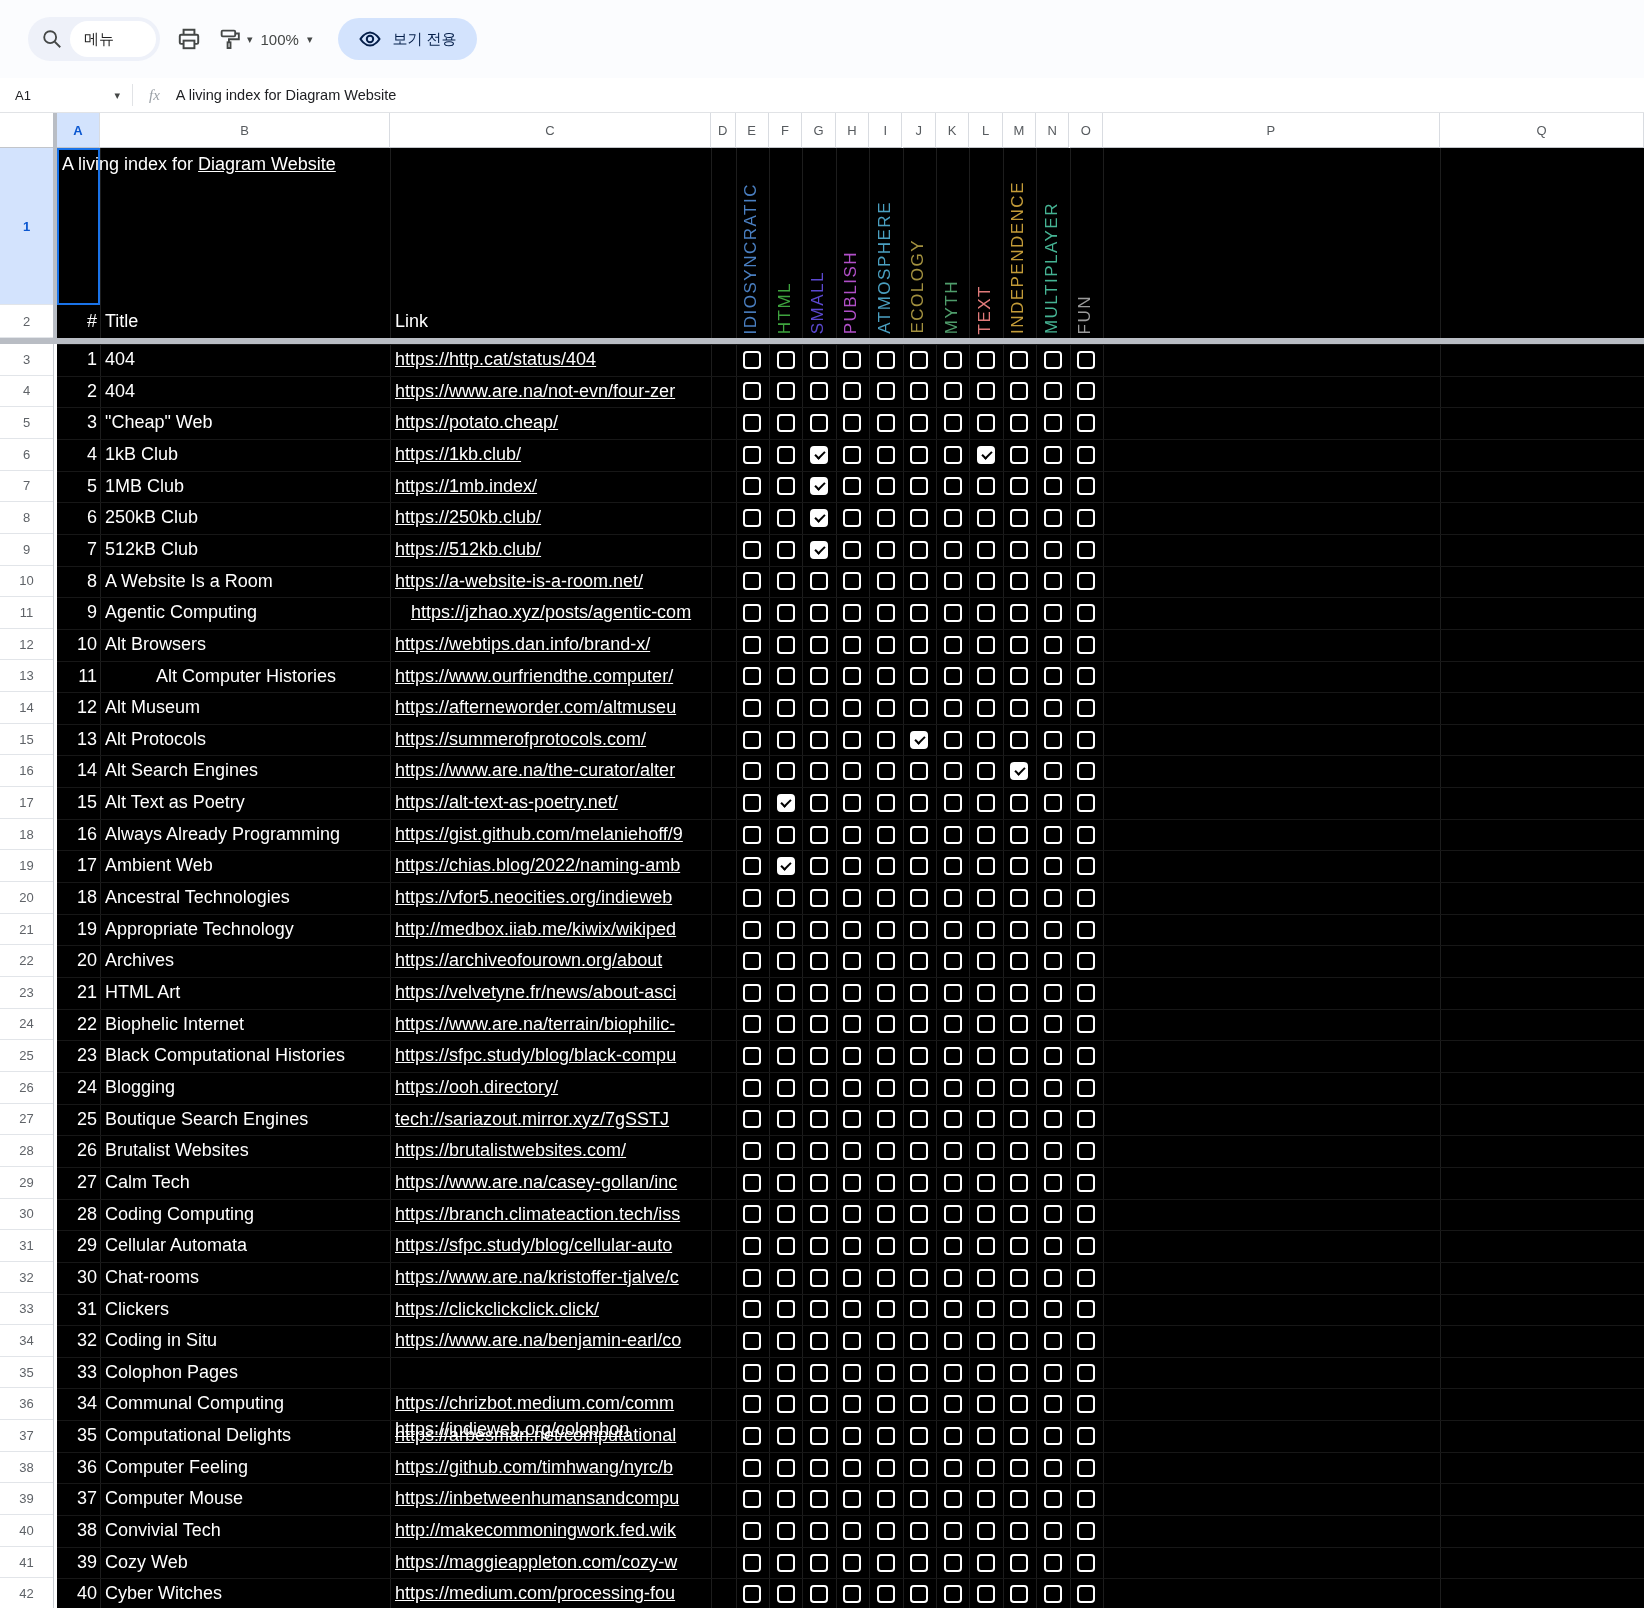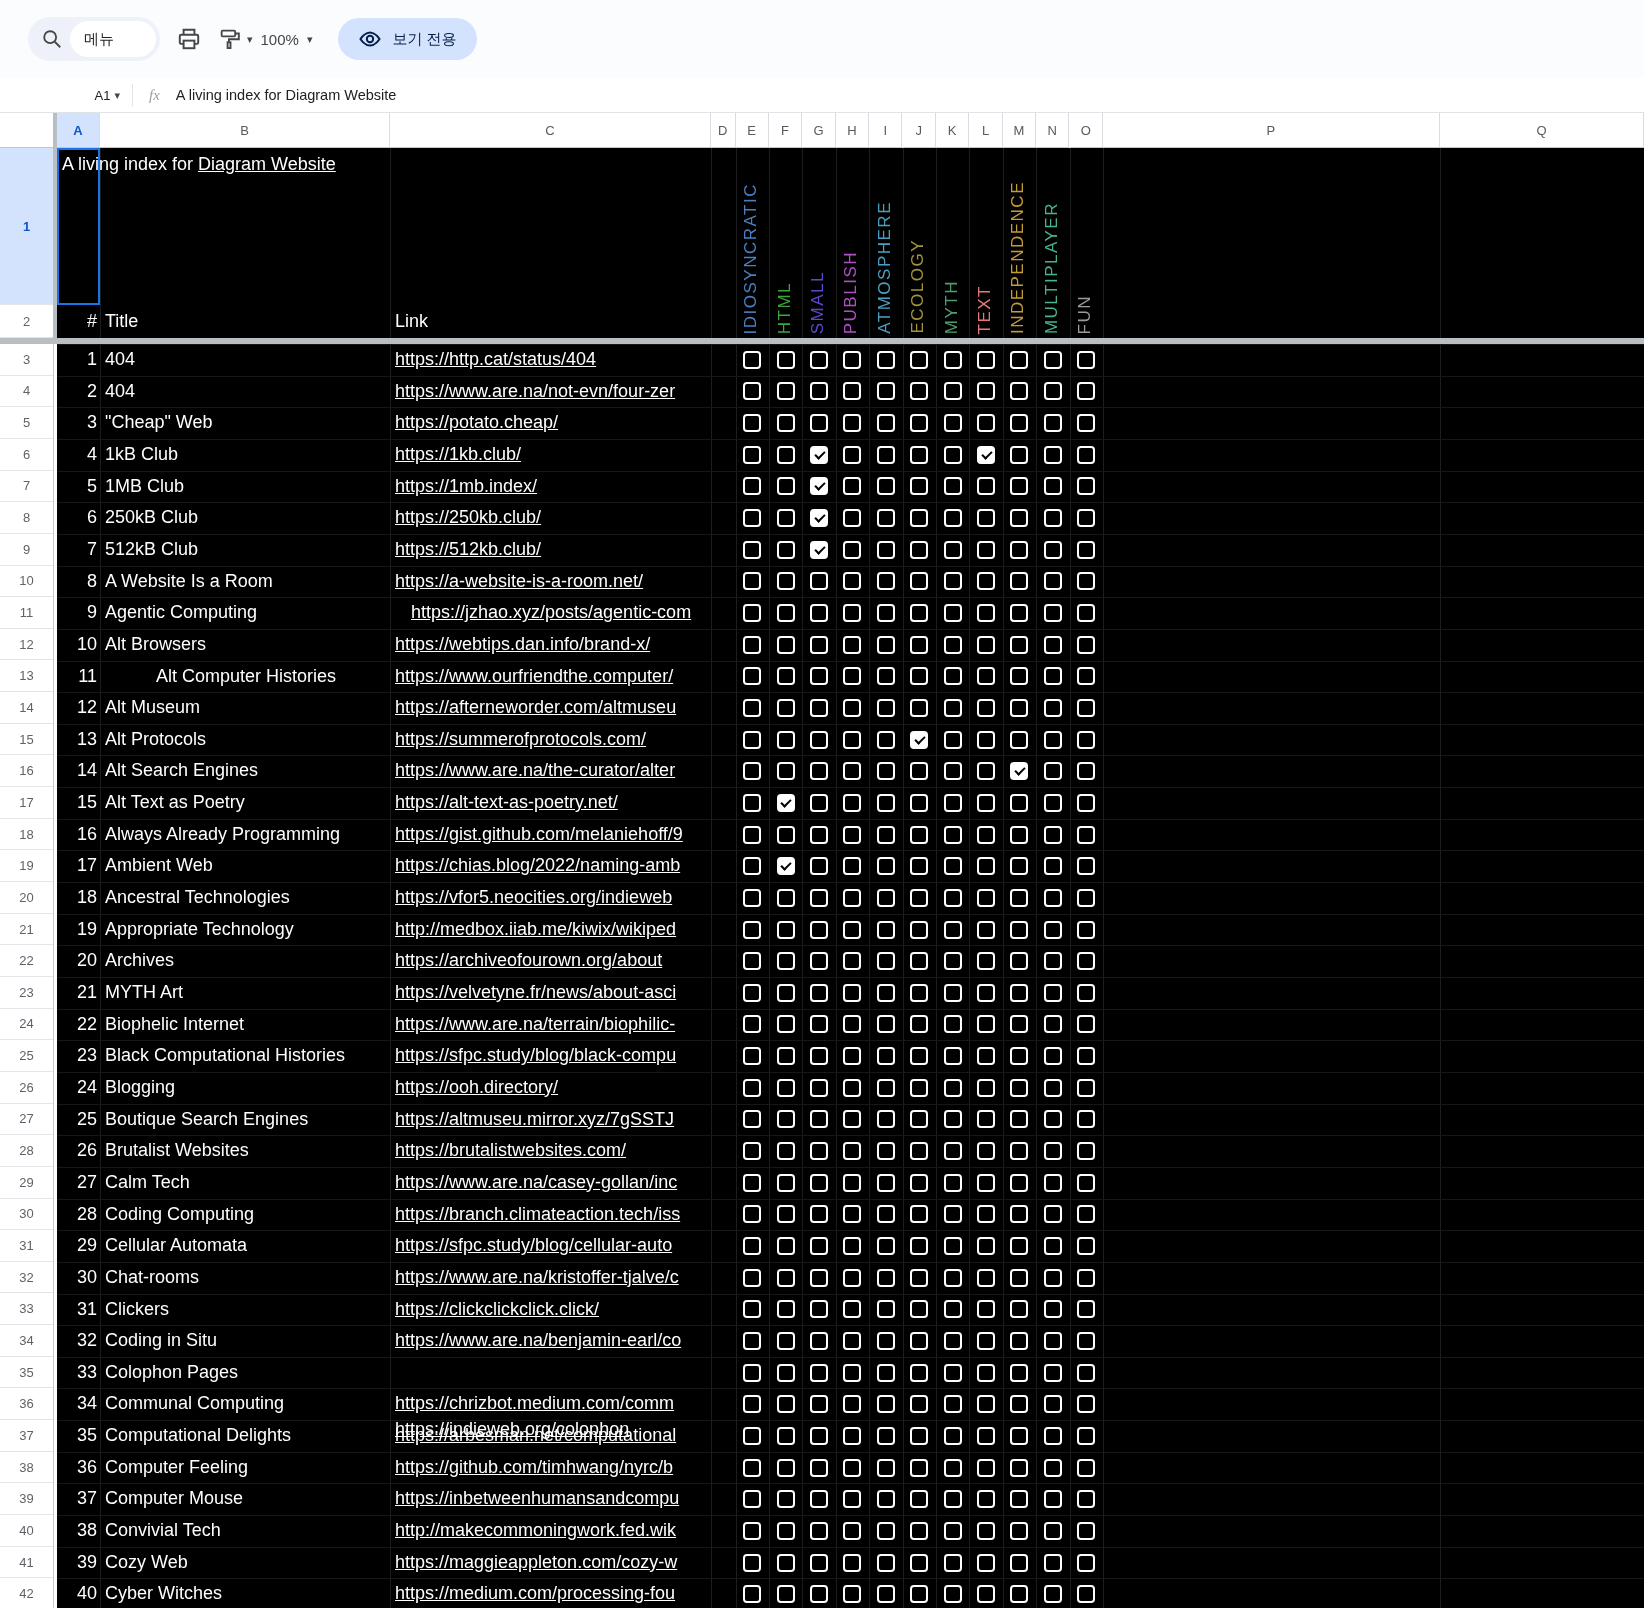--- a/index.html
+++ b/index.html
@@ -40,21 +40,21 @@
     font-size:15px; font-weight:500; color:#041e49; cursor:default;
   }
   
   .formula-bar {
     position:absolute; left:0; top:78px; width:1644px; height:35px;
     background:#fff; border-bottom:1px solid #e1e3e6;
     display:flex; align-items:center;
   }
   .name-box {
     width:120px; padding-left:15px; display:flex; align-items:center;
-    justify-content:flex-end; font-size:13px; color:#202124; cursor:pointer;
+    justify-content:space-between; font-size:13px; color:#202124; cursor:pointer;
   }
   .fbar-divider { width:1px; height:22px; background:#e1e3e6; margin:0 0 0 12px; }
   .fx {
     font-style:italic; font-family:"Liberation Serif", serif;
     color:#9aa0a6; font-size:15px; margin:0 16px 0 16px;
   }
   .formula-value { font-size:14.5px; color:#202124; }
   
   #grid { position:absolute; left:0; top:113px; width:1644px; height:1495px; overflow:hidden; background:#fff; }
   .abs { position:absolute; }
@@ -562,21 +562,21 @@
     <div class="cb" style="left: 810px; top: 839.175px;"></div>
     <div class="cb" style="left: 843.4px; top: 839.175px;"></div>
     <div class="cb" style="left: 876.8px; top: 839.175px;"></div>
     <div class="cb" style="left: 910.2px; top: 839.175px;"></div>
     <div class="cb" style="left: 943.6px; top: 839.175px;"></div>
     <div class="cb" style="left: 977px; top: 839.175px;"></div>
     <div class="cb" style="left: 1010.4px; top: 839.175px;"></div>
     <div class="cb" style="left: 1043.8px; top: 839.175px;"></div>
     <div class="cb" style="left: 1077.2px; top: 839.175px;"></div>
     <div class="abs cell-text cell-num" style="left: 57px; top: 864px; width: 40px; height: 31.65px; line-height: 31.65px; z-index: 2;">21</div>
-    <div class="abs cell-text" style="left: 105px; top: 864px; width: 282px; height: 31.65px; line-height: 31.65px; z-index: 2;">MYTH Art</div>
+    <div class="abs cell-text" style="left: 105px; top: 864px; width: 282px; height: 31.65px; line-height: 31.65px; z-index: 2;">HTML Art</div>
     <div class="abs cell-text cell-link" style="left: 395px; top: 864px; width: 315px; height: 31.65px; line-height: 31.65px; z-index: 2;">https://velvetyne.fr/news/about-asci</div>
     <div class="cb" style="left: 743.2px; top: 870.825px;"></div>
     <div class="cb" style="left: 776.6px; top: 870.825px;"></div>
     <div class="cb" style="left: 810px; top: 870.825px;"></div>
     <div class="cb" style="left: 843.4px; top: 870.825px;"></div>
     <div class="cb" style="left: 876.8px; top: 870.825px;"></div>
     <div class="cb" style="left: 910.2px; top: 870.825px;"></div>
     <div class="cb" style="left: 943.6px; top: 870.825px;"></div>
     <div class="cb" style="left: 977px; top: 870.825px;"></div>
     <div class="cb" style="left: 1010.4px; top: 870.825px;"></div>
@@ -619,21 +619,21 @@
     <div class="cb" style="left: 843.4px; top: 965.775px;"></div>
     <div class="cb" style="left: 876.8px; top: 965.775px;"></div>
     <div class="cb" style="left: 910.2px; top: 965.775px;"></div>
     <div class="cb" style="left: 943.6px; top: 965.775px;"></div>
     <div class="cb" style="left: 977px; top: 965.775px;"></div>
     <div class="cb" style="left: 1010.4px; top: 965.775px;"></div>
     <div class="cb" style="left: 1043.8px; top: 965.775px;"></div>
     <div class="cb" style="left: 1077.2px; top: 965.775px;"></div>
     <div class="abs cell-text cell-num" style="left: 57px; top: 990.6px; width: 40px; height: 31.65px; line-height: 31.65px; z-index: 2;">25</div>
     <div class="abs cell-text" style="left: 105px; top: 990.6px; width: 282px; height: 31.65px; line-height: 31.65px; z-index: 2;">Boutique Search Engines</div>
-    <div class="abs cell-text cell-link" style="left: 395px; top: 990.6px; width: 315px; height: 31.65px; line-height: 31.65px; z-index: 2;">https://altmuseu.mirror.xyz/7gSSTJ</div>
+    <div class="abs cell-text cell-link" style="left: 395px; top: 990.6px; width: 315px; height: 31.65px; line-height: 31.65px; z-index: 2;">tech://sariazout.mirror.xyz/7gSSTJ</div>
     <div class="cb" style="left: 743.2px; top: 997.425px;"></div>
     <div class="cb" style="left: 776.6px; top: 997.425px;"></div>
     <div class="cb" style="left: 810px; top: 997.425px;"></div>
     <div class="cb" style="left: 843.4px; top: 997.425px;"></div>
     <div class="cb" style="left: 876.8px; top: 997.425px;"></div>
     <div class="cb" style="left: 910.2px; top: 997.425px;"></div>
     <div class="cb" style="left: 943.6px; top: 997.425px;"></div>
     <div class="cb" style="left: 977px; top: 997.425px;"></div>
     <div class="cb" style="left: 1010.4px; top: 997.425px;"></div>
     <div class="cb" style="left: 1043.8px; top: 997.425px;"></div>

